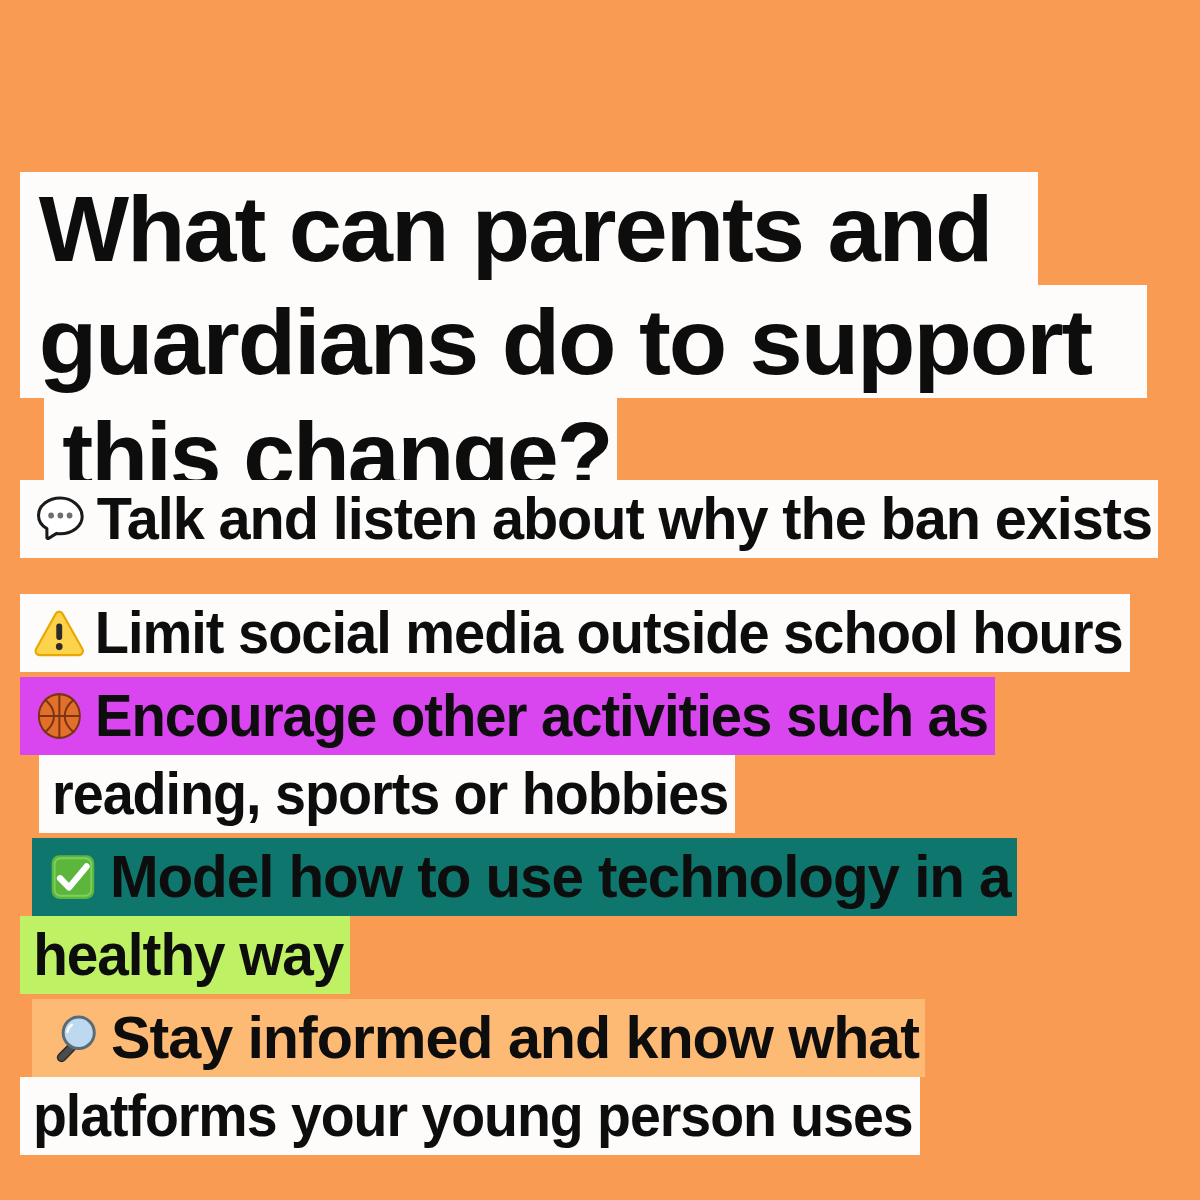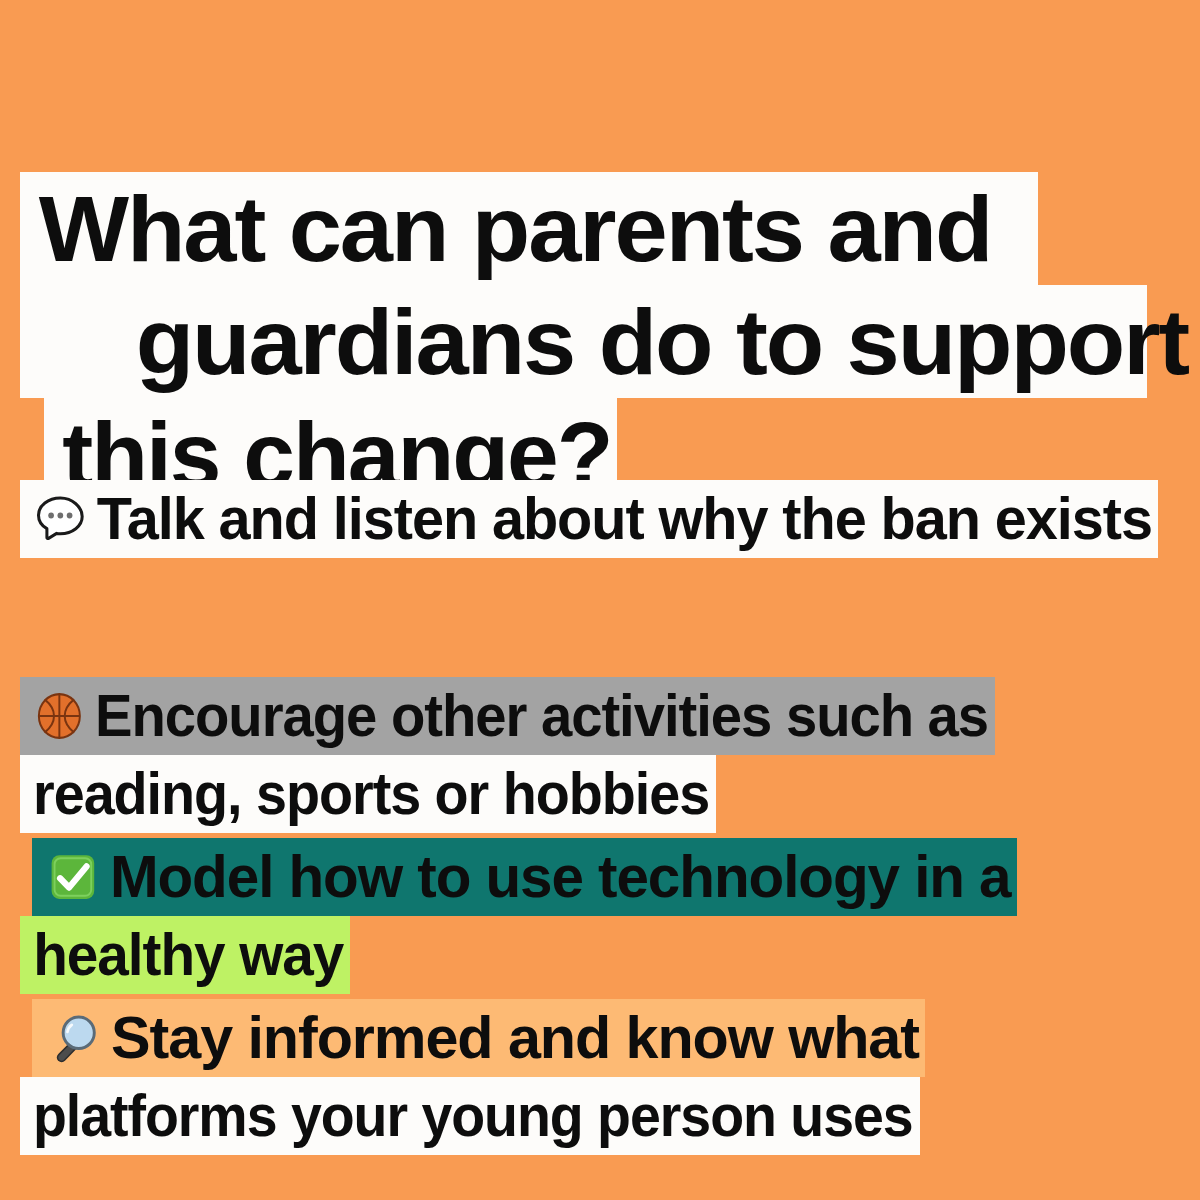--- a/index.html
+++ b/index.html
@@ -75,61 +75,73 @@
     display:flex;
     align-items:center;
     gap:10px;
   }
   .b-line.cont > .txt { padding-left:14px; }
 
   
   #b1  { top:480px;  width:1138px; }
   #b2  { top:594px;  width:1110px; }
   #b3a { top:677px;  width:975px;  }
-  #b3b { top:755px;  width:696px;  }
+  #b3b { top:755px;  width:696px;margin-left:19px;  }
   #b4a { top:838px;  width:985px;  }
   #b4b { top:916px;  width:330px;  }
   #b5a { top:999px;  width:893px;  }
   #b5b { top:1077px; width:900px;  }
 
   
   .ico { display:inline-block; vertical-align:middle; }
   .ico svg { display:block; }
 </style>
 </head>
 <body style="background: rgb(249, 155, 82);">
 
 <div id="card" style="background: rgb(249, 155, 82);">
 
   <div class="line h-line" id="h1" style="background: rgb(253, 252, 250);">
     <span class="txt" style="color: rgb(13, 13, 13); transform: scaleX(1.04); transform-origin: left center;">What can parents and</span>
   </div>
-  <div class="line h-line" id="h2" style="background: rgb(253, 252, 250); justify-content: flex-end;">
+  <div class="line h-line" id="h2" style="background: rgb(253, 252, 250);">
     <span class="txt" style="color: rgb(13, 13, 13); transform: scaleX(1.04); transform-origin: left center;">guardians do to support</span>
   </div>
   <div class="line h-line" id="h3" style="background: rgb(253, 252, 250); margin-left: 24px;">
     <span class="txt" style="color: rgb(13, 13, 13); transform: scaleX(1.011); transform-origin: left center;">this change?</span>
   </div>
 
   <div class="line b-line" id="b1" style="background: rgb(253, 252, 250);">
     <span class="txt" style="color: rgb(13, 13, 13); transform: scaleX(0.9605); transform-origin: left center;">
       <span class="ico">
         <svg width="56" height="56" viewBox="0 0 64 64">
           <path d="M32 8C17.6 8 6 16.7 6 27.6c0 6.3 3.9 11.9 10 15.5v9.9c0 1 1.1 1.6 2 1.1l9.6-5.6c1.4.2 2.9.3 4.4.3 14.4 0 26-8.7 26-19.6S46.4 8 32 8z" fill="#ffffff" stroke="#1a1a1a" stroke-width="3.6" stroke-linejoin="round"></path>
           <circle cx="21" cy="28" r="3.4" fill="#6e6e6e"></circle>
           <circle cx="32" cy="28" r="3.4" fill="#6e6e6e"></circle>
           <circle cx="43" cy="28" r="3.4" fill="#6e6e6e"></circle>
         </svg>
       </span>
       <span>Talk and listen about why the ban exists</span>
     </span>
   </div>
 
+  <div class="line b-line" id="b2" style="background: rgb(253, 252, 250);">
+    <span class="txt" style="color: rgb(13, 13, 13); transform: scaleX(0.934); transform-origin: left center;">
+      <span class="ico">
+        <svg width="56" height="56" viewBox="0 0 64 64">
+          <path d="M31.9 7.5c-1.7 0-3.2.9-4.1 2.4L3.6 50.3c-1.8 3 .4 6.9 4.1 6.9h48.6c3.7 0 5.9-3.9 4.1-6.9L36 9.9a4.8 4.8 0 0 0-4.1-2.4z" fill="#fcd34a" stroke="#e8a800" stroke-width="2.6"></path>
+          <rect x="28.4" y="21" width="7.2" height="19" rx="3.4" fill="#2b2b2b"></rect>
+          <circle cx="32" cy="47.5" r="4.1" fill="#2b2b2b"></circle>
+        </svg>
+      </span>
+      <span>Limit social media outside school hours</span>
+    </span>
+  </div>
 
-  <div class="line b-line" id="b3a" style="background: #a3a3a3;">
+  <div class="line b-line" id="b3a" style="background: #d946ef;">
     <span class="txt" style="color: rgb(13, 13, 13); transform: scaleX(0.9372); transform-origin: left center;">
       <span class="ico">
         <svg width="56" height="56" viewBox="0 0 64 64">
           <circle cx="32" cy="32" r="25" fill="#e2702b" stroke="#7a3410" stroke-width="2.4"></circle>
           <path d="M32 7v50" stroke="#7a3410" stroke-width="2.4" fill="none"></path>
           <path d="M7 32h50" stroke="#7a3410" stroke-width="2.4" fill="none"></path>
           <path d="M14 13c8 6 11.5 12 11.5 19S22 45 14 51" stroke="#7a3410" stroke-width="2.4" fill="none"></path>
           <path d="M50 13c-8 6-11.5 12-11.5 19S42 45 50 51" stroke="#7a3410" stroke-width="2.4" fill="none"></path>
         </svg>
       </span>

